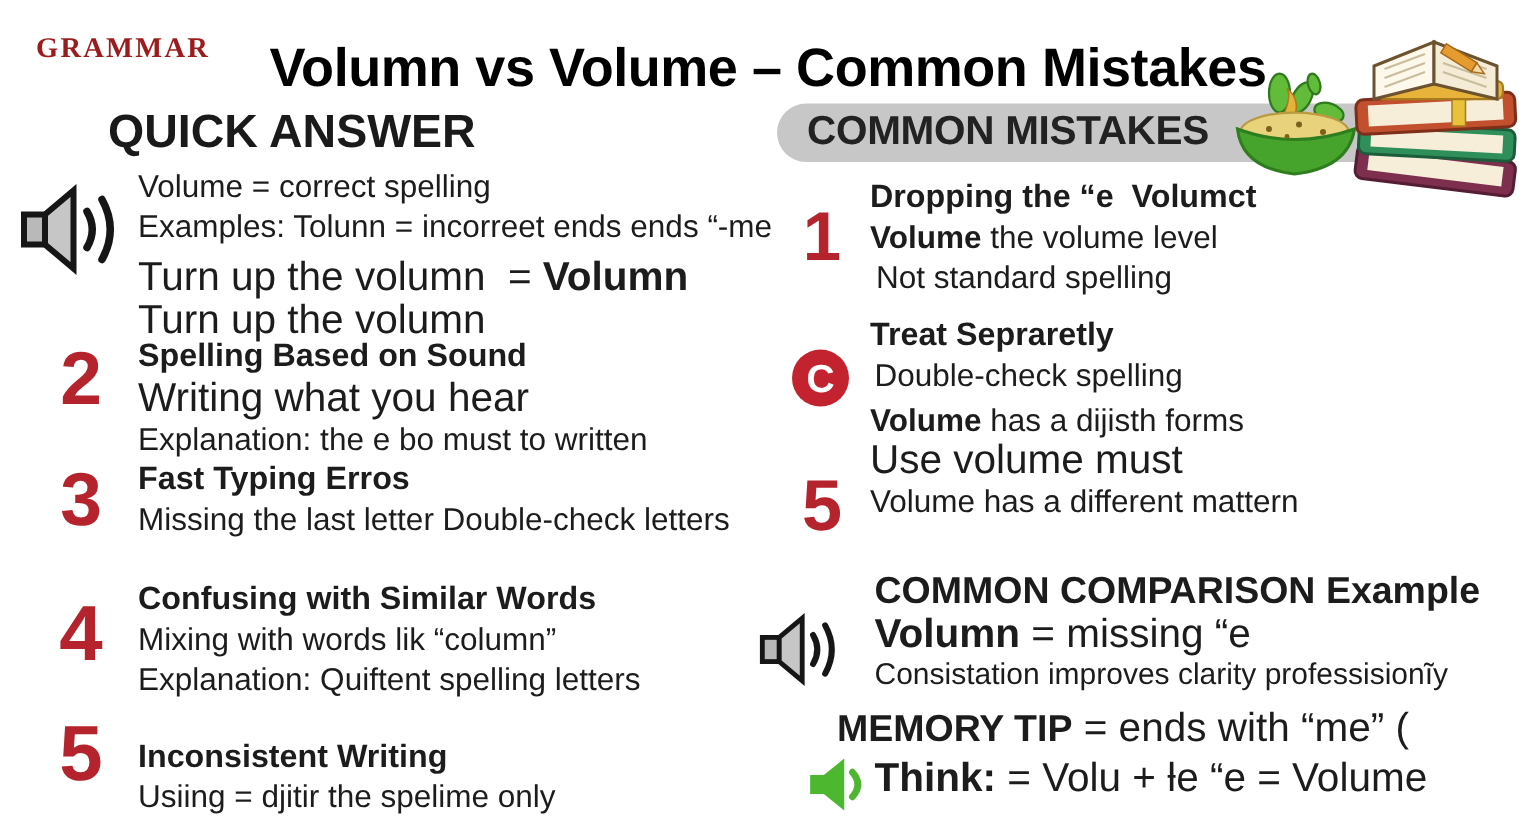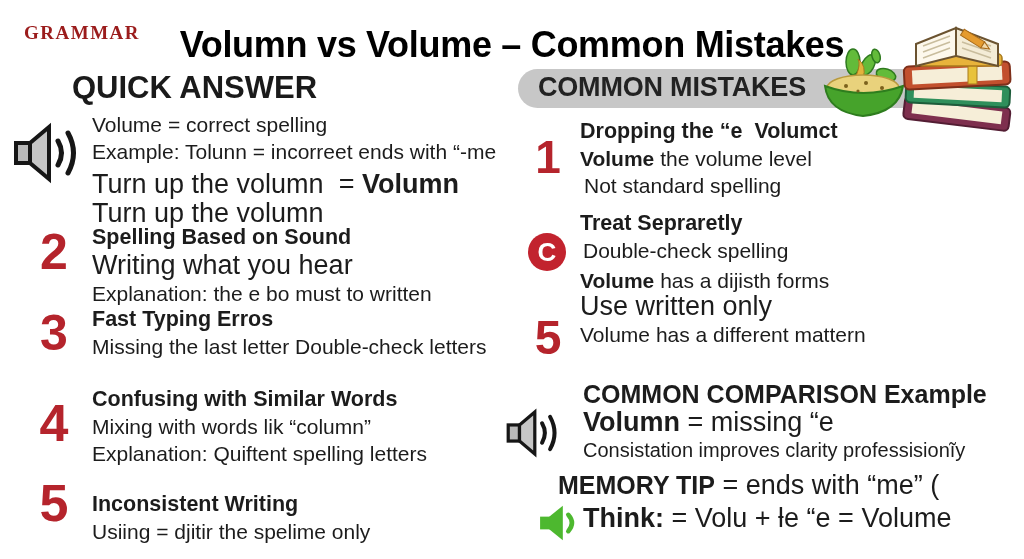--- a/index.html
+++ b/index.html
@@ -114,21 +114,21 @@
     <svg width="72" height="66" viewBox="0 0 72 66">
       <rect x="4" y="23" width="14" height="20" fill="#b9b9b9" stroke="#161616" stroke-width="4"></rect>
       <polygon points="18,23 37,7 37,59 18,43" fill="#c6c6c6" stroke="#161616" stroke-width="4"></polygon>
       <path d="M46 21 Q53 33 46 45" fill="none" stroke="#161616" stroke-width="5" stroke-linecap="round"></path>
       <path d="M56 13 Q67 33 56 53" fill="none" stroke="#161616" stroke-width="5" stroke-linecap="round"></path>
     </svg>
   </div>
 
   <div class="abs" style="left:92px; top:111px; width:430px;">
     <div class="t">Volume = correct spelling</div>
-    <div class="t">Example: Tolunn = incorreet ends with “-me</div>
+    <div class="t">Examples: Tolunn = incorreet ends ends “-me</div>
     <div class="t-big keep-ws" style="margin-top:5px;"><span>Turn up the volumn </span><span> = </span><span class="bold">Volumn</span></div>
     <div class="t-big">Turn up the volumn</div>
   </div>
 
   <div class="abs num" style="left:28px; top:227px; width:52px; font-size:50px;">2</div>
   <div class="abs" style="left:92px; top:224px; width:430px;">
     <div class="item-title">Spelling Based on Sound</div>
     <div class="t-big">Writing what you hear</div>
     <div class="t">Explanation: the e bo must to written</div>
   </div>
@@ -162,21 +162,21 @@
   <div class="abs badge-c">C</div>
   <div class="abs" style="left:580px; top:210px; width:430px;">
     <div class="item-title">Treat Sepraretly</div>
     <div class="t" style="padding-left:3px;">Double-check spelling</div>
   </div>
 
   <div class="abs t" style="left:580px; top:267px; width:430px;"><span class="bold">Volume</span><span> has a dijisth forms</span></div>
 
   <div class="abs num" style="left:526px; top:314px; width:44px; font-size:48px;">5</div>
   <div class="abs" style="left:580px; top:292px; width:430px;">
-    <div class="t-big">Use written only</div>
+    <div class="t-big">Use volume must</div>
     <div class="t">Volume has a different mattern</div>
   </div>
 
   <div class="abs sec-title" style="left:583px; top:380px;"><span>COMMON COMPARISON</span><span class="keep-ws" style="font-weight:600;"> Example</span></div>
 
   <div class="abs" style="left:505px; top:406px;">
     <svg width="58" height="54" viewBox="0 0 72 66">
       <rect x="4" y="23" width="14" height="20" fill="#b9b9b9" stroke="#161616" stroke-width="4"></rect>
       <polygon points="18,23 37,7 37,59 18,43" fill="#c6c6c6" stroke="#161616" stroke-width="4"></polygon>
       <path d="M46 21 Q53 33 46 45" fill="none" stroke="#161616" stroke-width="5" stroke-linecap="round"></path>

